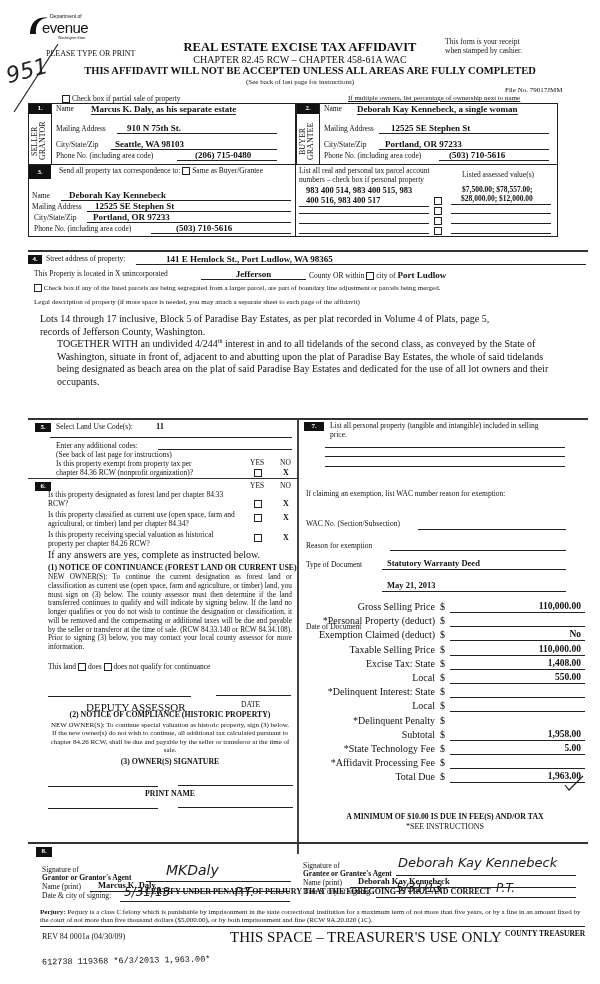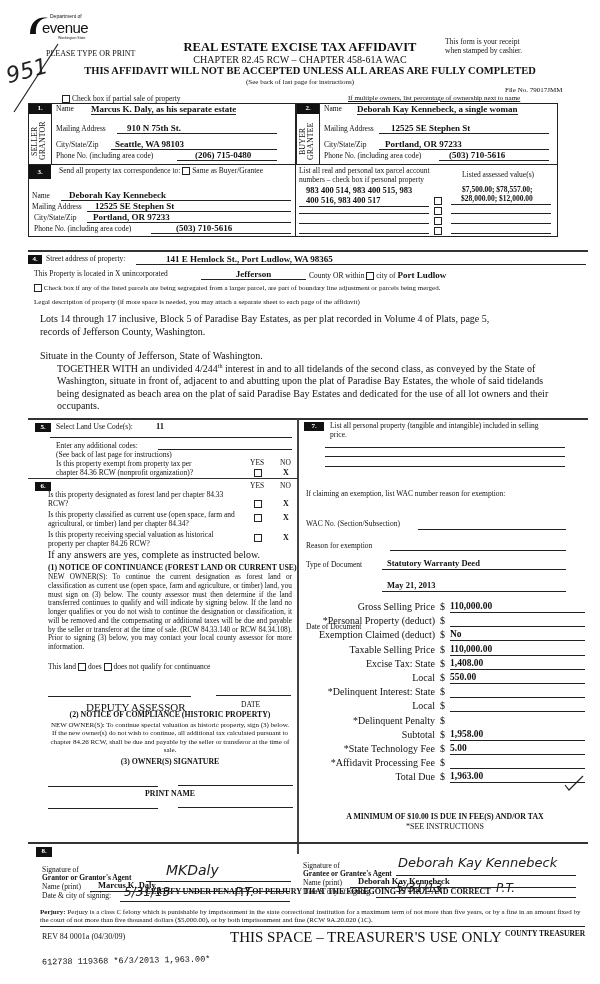--- a/index.html
+++ b/index.html
@@ -11,21 +11,21 @@
 .box{border:1px solid #222}
 .sec{background:#111;color:#fff;font-weight:bold;text-align:center;font-size:7px}
 .cb{display:inline-block;width:8px;height:8px;border:1px solid #222;vertical-align:middle;background:#fff}
 .vert{writing-mode:vertical-rl;transform:rotate(180deg);font-size:8px;text-align:center;line-height:1}
 .c{text-align:center}
 .hand{font-family:"DejaVu Sans",sans-serif;font-style:italic;color:#222}
 .mono{font-family:"Liberation Mono","DejaVu Sans Mono",monospace}
 .fin-row{position:absolute;left:300px;width:290px;height:13px;font-size:10px}
 .fin-row .lbl{position:absolute;right:155px;top:0;white-space:nowrap}
 .fin-row .dol{position:absolute;left:140px;top:0}
-.fin-row .val{position:absolute;left:150px;width:135px;top:0;border-bottom:1px solid #222;font-weight:bold;height:12px;font-size:9.5px;padding-right:4px}
+.fin-row .val{position:absolute;left:150px;width:135px;top:0;text-align:right;border-bottom:1px solid #222;font-weight:bold;height:12px;font-size:9.5px;padding-right:4px}
 </style>
 </head>
 <body>
 
 <div class="abs" style="left:28px;top:12px;width:70px;height:30px;">
   <svg class="abs" style="left:0;top:2px" width="22" height="22" viewBox="0 0 22 22">
       <path d="M2 20 C2 8,10 2,20 4 C12 4,7 10,8 20 Z" fill="#111"></path>
     </svg>
   <span class="abs" style="left:22px;top:2px;font-size:5px;font-family:'Liberation Sans',sans-serif;">Department of</span>
   <span class="abs" style="left:14px;top:7px;font-size:15px;font-family:'Liberation Sans',sans-serif;letter-spacing:-0.5px;">evenue</span>
@@ -134,21 +134,20 @@
     <span class="b" style="font-size:9px;">Port Ludlow</span>
   </span>
 </div>
 <div class="abs" style="left:34px;top:284px;font-size:7px;white-space:nowrap;">
   <span class="cb"></span>
   <span>Check box if any of the listed parcels are being segregated from a larger parcel, are part of boundary line adjustment or parcels being merged.</span>
 </div>
 <div class="abs" style="left:34px;top:298px;font-size:7px;white-space:nowrap;">Legal description of property (if more space is needed, you may attach a separate sheet to each page of the affidavit)</div>
 <div class="abs" style="left:40px;top:313px;width:520px;font-size:10px;line-height:1.25;">
   <div><span>Lots 14 through 17 inclusive, Block 5 of Paradise Bay Estates, as per plat recorded in Volume 4 of Plats, page 5,</span><br><span>records of Jefferson County, Washington.</span></div>
-  <div style="margin-top:12px;">Situate in the County of Jefferson, State of Washington.</div>
   <div style="padding-left:17px;"><span>TOGETHER WITH an undivided 4/244</span><sup style="font-size:6px;">th</sup><span> interest in and to all tidelands of the second class, as conveyed by the State of Washington, situate in front of, adjacent to and abutting upon the plat of Paradise Bay Estates, the whole of said tidelands being designated as beach area on the plat of said Paradise Bay Estates and dedicated for the use of all lot owners and their occupants.</span></div>
 </div>
 
 <div class="abs" style="left:28px;top:418px;width:270px;height:2px;background:#333"></div>
 <div class="abs" style="left:297px;top:418px;width:2px;height:436px;background:#444"></div>
 <div class="abs" style="left:28px;top:420px;width:268px;height:55px;">
   <span class="abs sec" style="left:7px;top:3px;width:16px;height:9px;">5.</span>
   <span class="abs" style="left:28px;top:3px;font-size:7.5px;">Select Land Use Code(s):</span>
   <span class="abs b" style="left:128px;top:2px;font-size:8.5px;">11</span>
   <div class="abs hl" style="left:22px;top:17px;width:242px;"></div>

